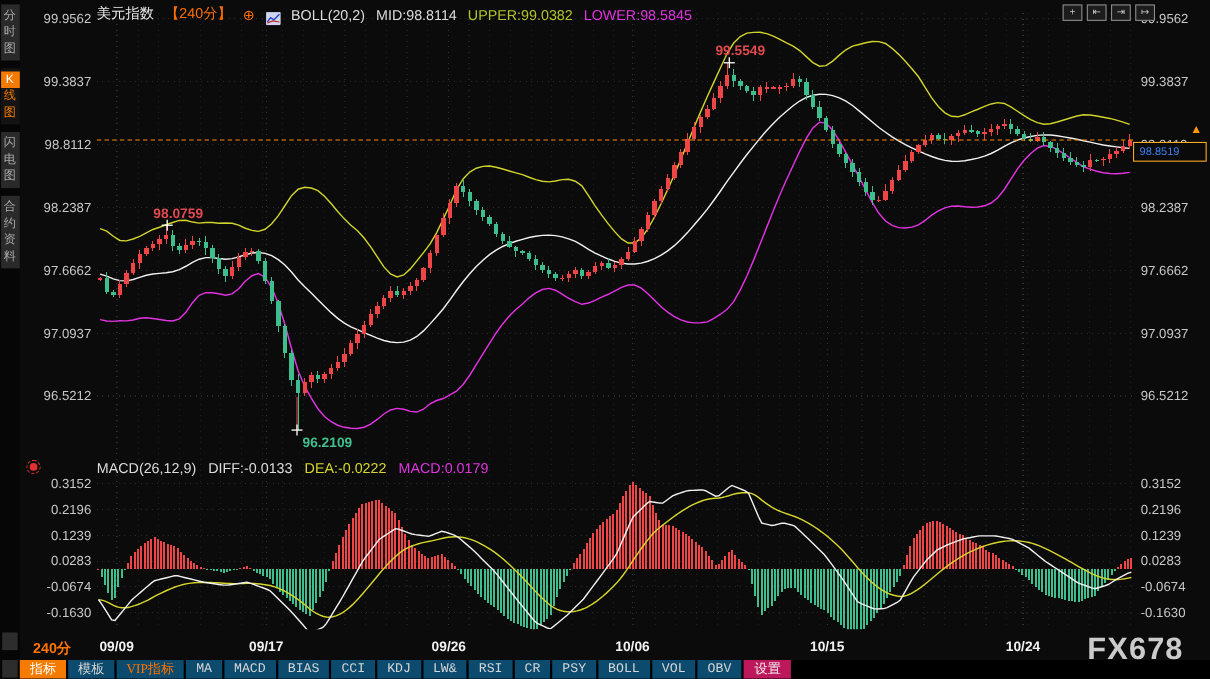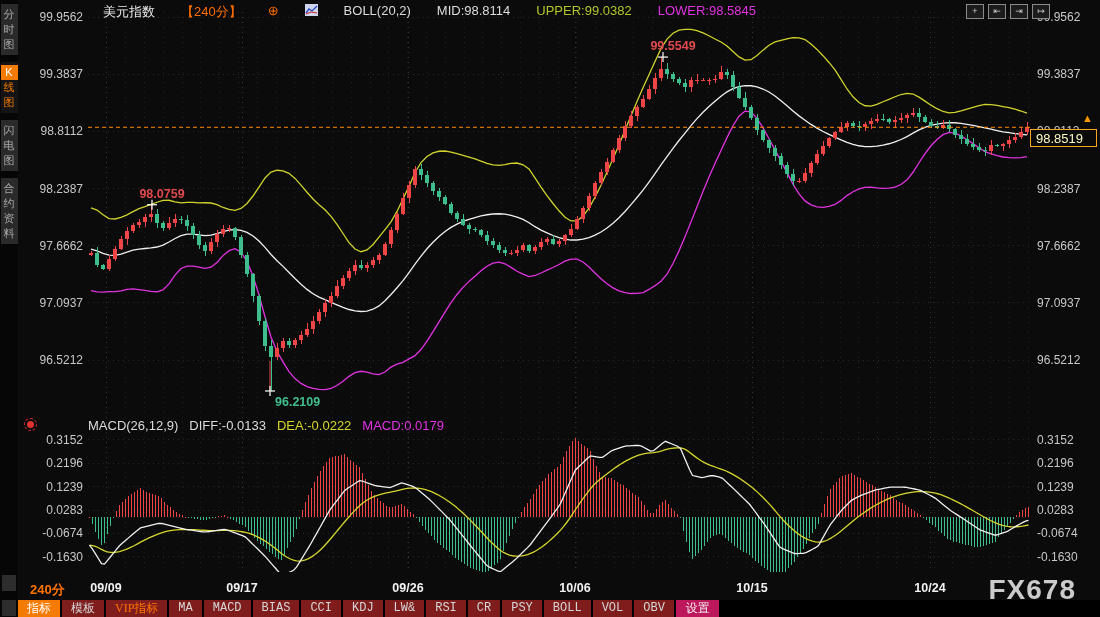--- a/index.html
+++ b/index.html
@@ -10,22 +10,22 @@
   .sidebar{position:absolute;left:0;top:0;width:18px;height:617px;background:#060606;
            display:flex;flex-direction:column;align-items:center;gap:7px;padding-top:4px;box-sizing:border-box;z-index:5;}
   .vtab{width:17px;background:#2a2a2a;color:#a9a9a9;font-size:11px;line-height:15px;text-align:center;
         padding:3px 0;cursor:pointer;}
   .vtab span{display:block;}
   .vtab.active{background:#141414;color:#f57a00;}
   .vtab.active span.first{background:#f57a00;color:#fff;}
   .sb-spacer{flex:1;}
   .sb-btn{width:14px;height:16px;background:#2d2d2d;margin:1px 2px;}
   
-  .titlebar{position:absolute;left:88px;top:3px;display:flex;gap:26px;align-items:flex-start;
-            font-size:13px;white-space:nowrap;z-index:4;margin-left:15px;}
+  .titlebar{position:absolute;left:88px;top:3px;display:flex;gap:10px;align-items:flex-end;
+            font-size:13px;white-space:nowrap;z-index:4;}
   .t-symbol{color:#eaeaea;}
   .t-period{color:#ff6f00;}
   .t-target{color:#ff6f00;font-size:13px;}
   .t-boll,.t-mid{color:#dcdcdc;}
   .t-upper{color:#b3c42b;}
   .t-lower{color:#e233e2;}
   .chart-ic{display:inline-block;width:13px;height:11px;background:#cdd6ee;position:relative;top:1px;}
   
   .top-icons{position:absolute;left:966px;top:4px;display:flex;gap:4px;z-index:4;}
   .ticon{width:16px;height:13px;border:1px solid #8a8a8a;background:#1c1c1c;color:#c8c8c8;
@@ -33,34 +33,34 @@
   
   .blink-dot{position:absolute;left:27px;top:421px;width:7px;height:7px;border-radius:50%;
              background:#e03131;outline:1px dashed #e03131;outline-offset:2px;z-index:4;}
   
   .macd-header{position:absolute;left:88px;top:418px;display:flex;gap:11px;font-size:13px;z-index:4;white-space:nowrap;}
   .m-label,.m-diff{color:#dcdcdc;}
   .m-dea{color:#d6d62e;text-align:center;}
   .m-macd{color:#e233e2;}
   
   .price-tag{position:absolute;left:1030px;top:129px;width:67px;height:18px;border:1px solid #f9a825;
-             color:#fef9c3;background:#0a0a0a;font-size:13px;line-height:18px;padding-left:5px;
+             color:#3b82f6;background:#0a0a0a;font-size:10px;line-height:18px;padding-left:5px;
              box-sizing:border-box;z-index:6;}
   .price-tri{position:absolute;left:1082px;top:112px;color:#ff9900;font-size:11px;z-index:6;}
   
   .period-label{position:absolute;left:30px;top:581px;color:#ff7300;font-weight:bold;font-size:13px;
                 display:flex;gap:7px;align-items:center;z-index:4;cursor:pointer;flex-direction:column;}
   .period-label .tri{font-size:10px;}
   
   .watermark{position:absolute;right:24px;bottom:11px;font-size:28px;font-weight:bold;color:#cbcbcb;
              letter-spacing:1px;z-index:3;}
   
   .toolbar{position:absolute;left:18px;bottom:0;width:1082px;height:17px;display:flex;gap:2px;
            background:#000;font-size:12px;z-index:5;}
-  .titem{background:#7f1d1d;color:#d6d6d6;padding:0 9px;line-height:17px;cursor:pointer;
+  .titem{background:#0c4a6e;color:#d6d6d6;padding:0 9px;line-height:17px;cursor:pointer;
          font-family:"Liberation Mono",monospace;white-space:nowrap;}
   .titem.cjk{font-family:Liberation Serif, serif;}
   .titem.active{background:#f57a00;color:#fff;}
   .titem.vip{color:#ff7300;}
   .titem.settings{background:#be185d;color:#f2f2f2;padding-left:10px;}
 </style>
 </head>
 <body>
 
 <svg id="chart" width="1100" height="617">

